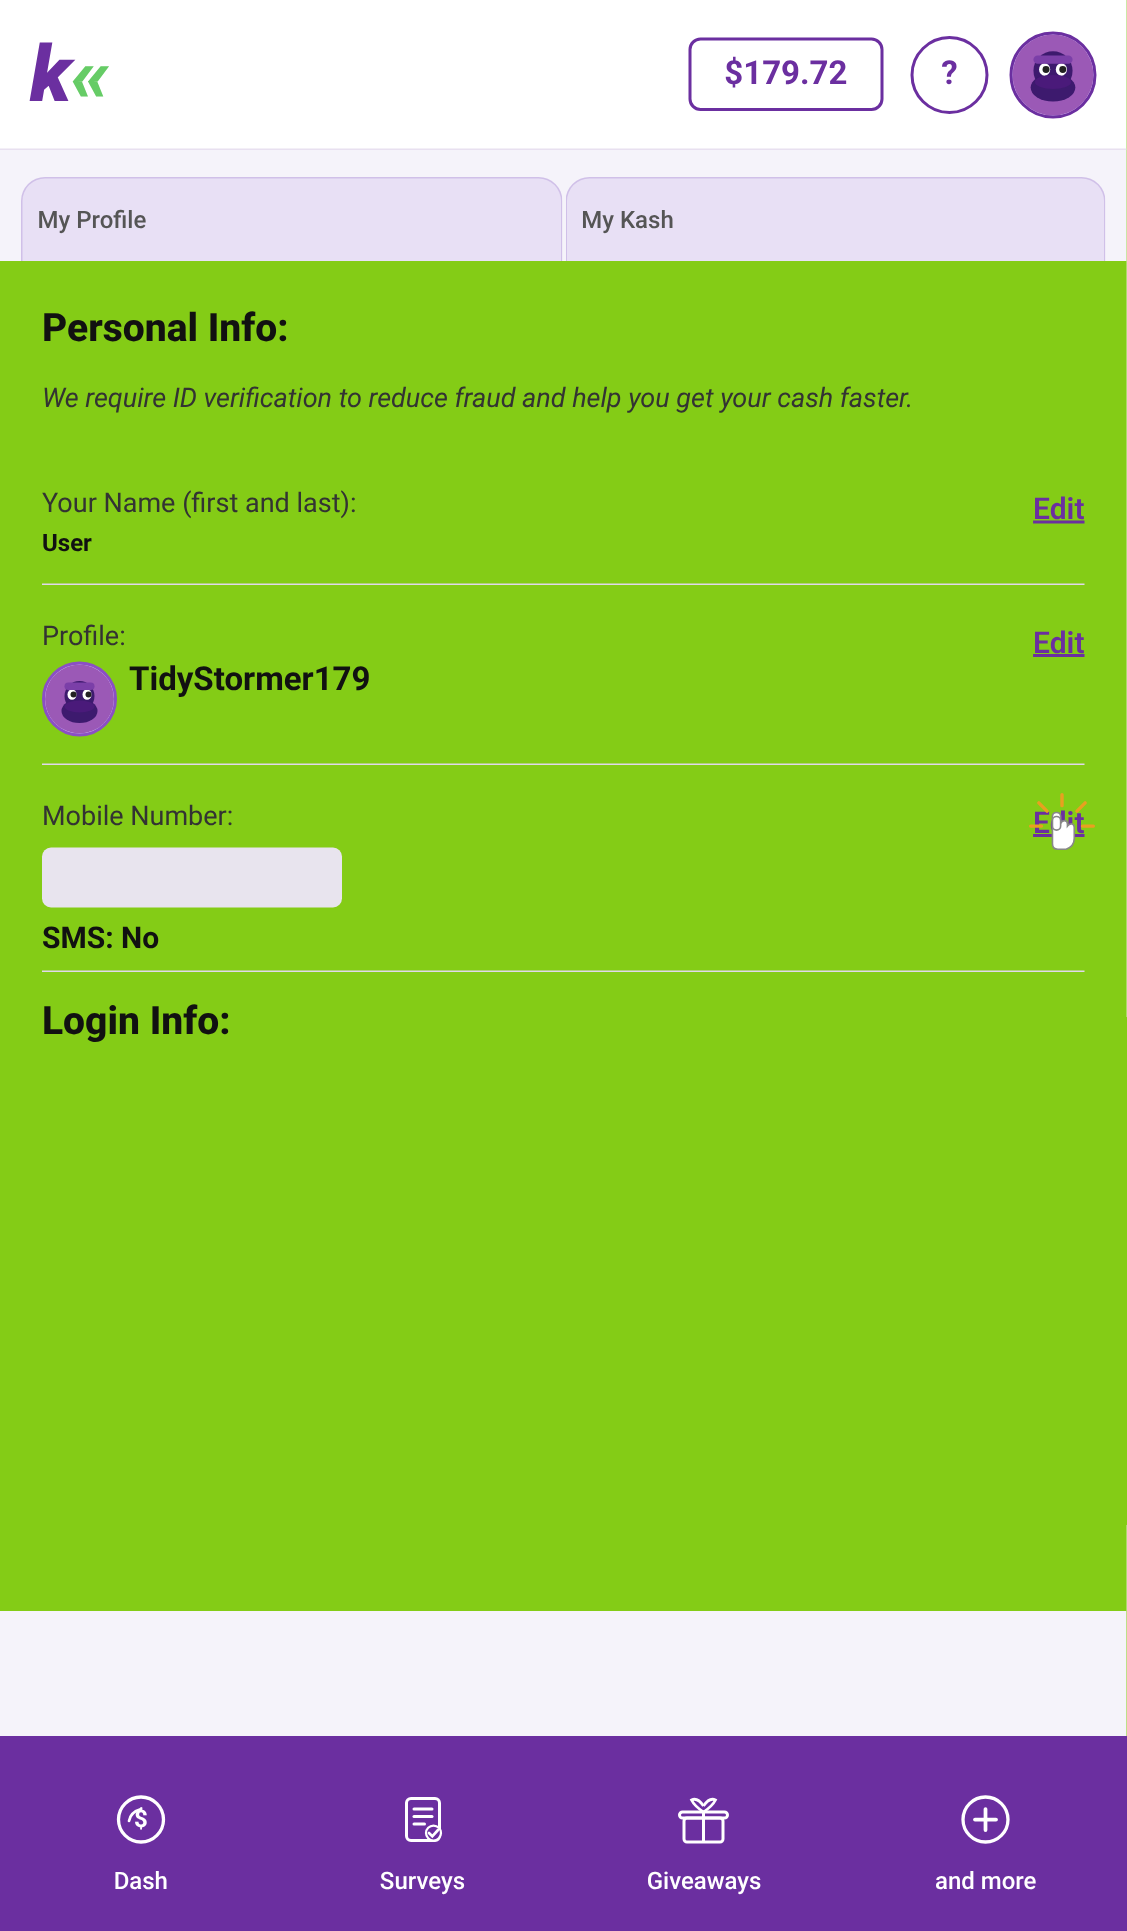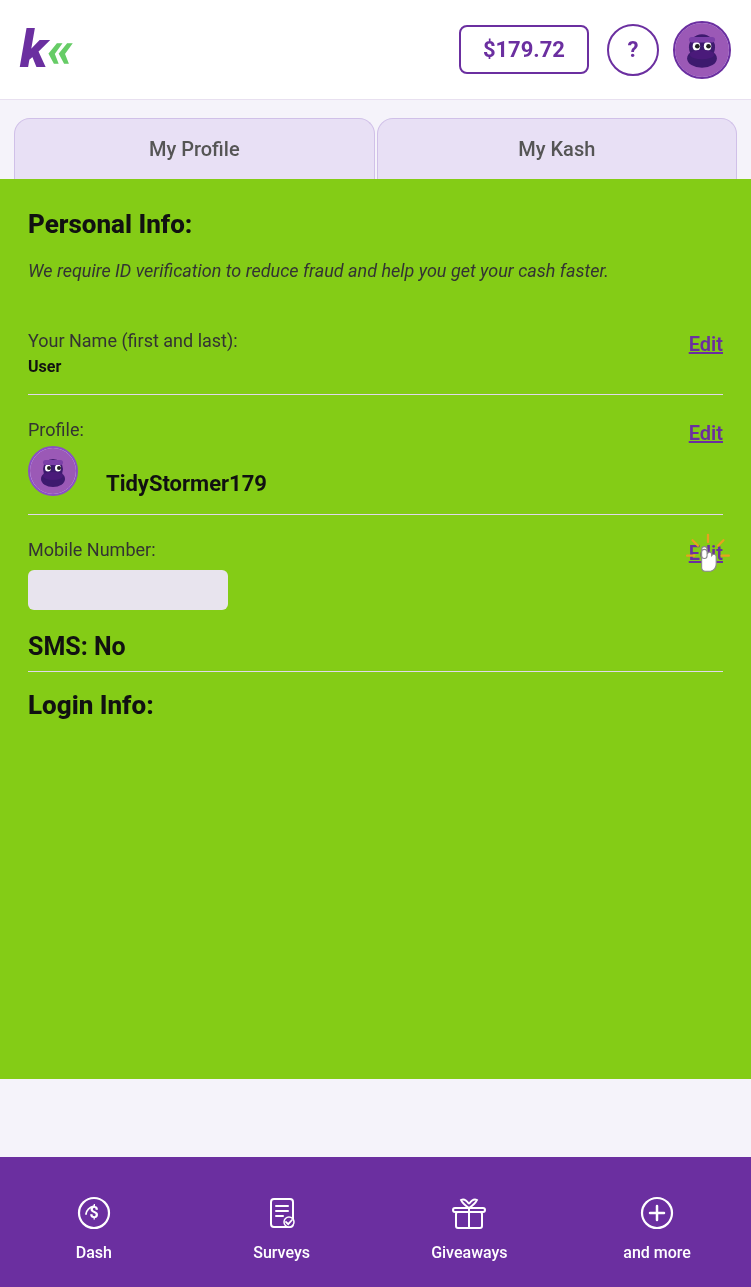--- a/index.html
+++ b/index.html
@@ -79,22 +79,22 @@
     
     .tabs {
       display: flex;
       background: #f5f3fa;
       padding: 18px 14px 0 14px;
       gap: 0;
     }
     .tab {
       flex: 1;
       padding: 18px 10px;
-      text-align: center;
-      font-size: 20px;
+      text-align: left;
+      font-size: 16px;
       font-weight: 500;
       border-radius: 16px 16px 0 0;
       cursor: pointer;
       color: #555;
       background: #e8e0f5;
       border: 1px solid #d0c0e8;
       border-bottom: none;
       margin-right: 2px;
     }
     .tab.active {
@@ -156,23 +156,23 @@
       margin-top: 2px;
     }
     .divider {
       border: none;
       border-top: 1px solid #e0d8ea;
       margin: 10px 0 6px 0;
     }
 
     .username-row {
       display: flex;
-      align-items: flex-end;
+      align-items: flex-start;
       margin-top: 6px;
-      gap: 28px;
+      gap: 8px;
     }
     .username-avatar {
       width: 50px;
       height: 50px;
       border-radius: 50%;
       background: #c9a8e8;
       display: flex;
       align-items: center;
       justify-content: center;
       border: 2px solid #8b4fc4;
@@ -187,24 +187,23 @@
 
     .mobile-blurred {
       width: 200px;
       height: 40px;
       background: #e8e4ee;
       border-radius: 6px;
       margin-top: 10px;
     }
 
     .sms-text {
-      font-size: 25px;
+      font-size: 20px;
       font-weight: 700;
       color: #111;
-      margin-top: 14px;
       margin-bottom: 10px;
     }
 
     .login-info-title {
       font-size: 26px;
       font-weight: 800;
       color: #111;
       margin-top: 18px;
     }
 

